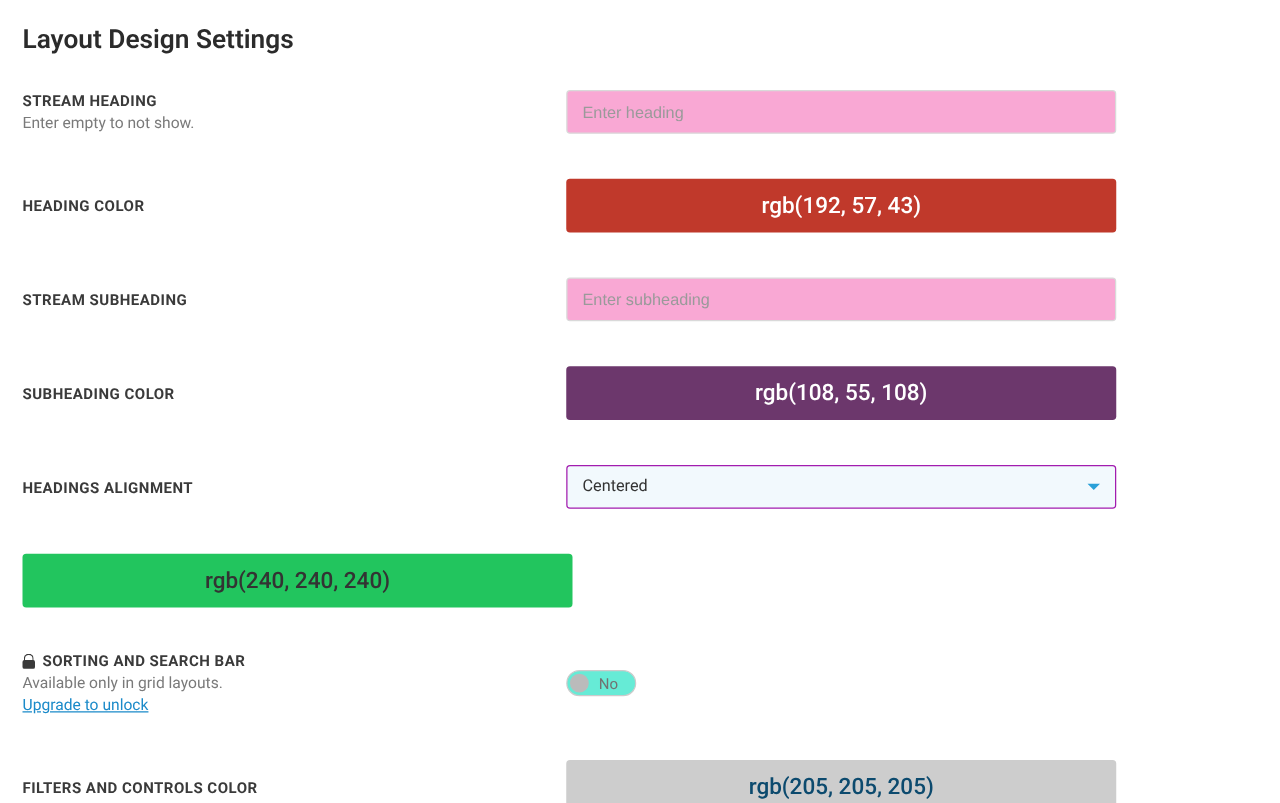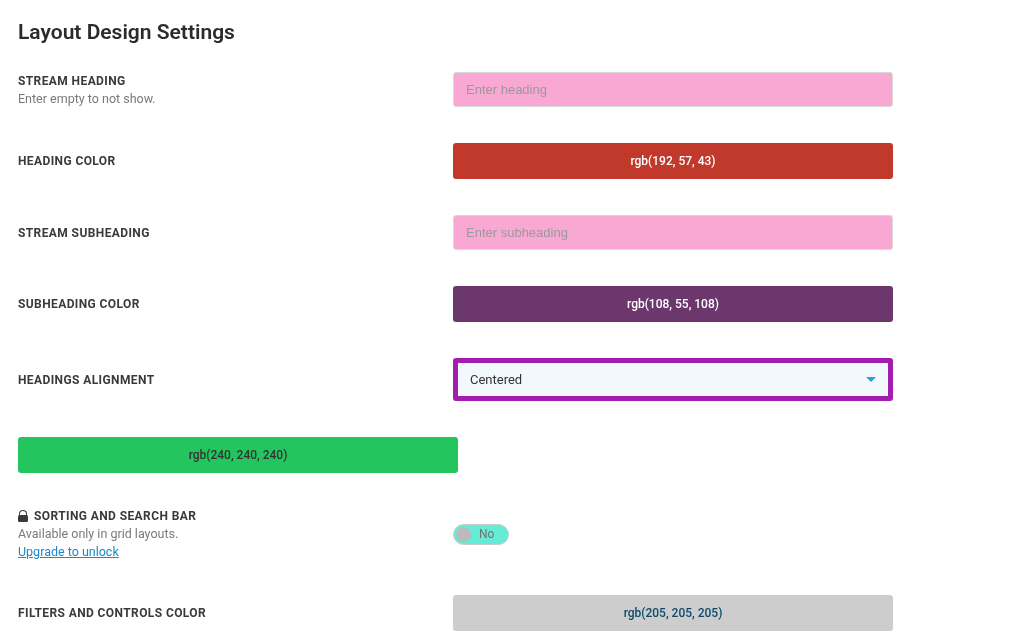--- a/index.html
+++ b/index.html
@@ -62,28 +62,28 @@
     color: #333;
     background: #f9a8d4;
   }
   input.text-input::placeholder { color: #9a9a9a; }
   .color-swatch {
     width: 100%;
     border-radius: 3px;
     padding: 11px 12px;
     text-align: center;
     color: #fff;
-    font-size: 12px;
+    font-size: 18px;
     font-weight: 500;
     cursor: pointer;
   }
   .color-swatch.dark-text { color: #333; }
   .select-wrap {
     width: 100%;
-    border: 5px solid #a21caf;
+    border: 1px solid #a21caf;
     background: #f2f9fd;
     border-radius: 3px;
     padding: 9px 12px;
     font-size: 13px;
     color: #333;
     display: flex;
     justify-content: space-between;
     align-items: center;
     cursor: pointer;
   }

